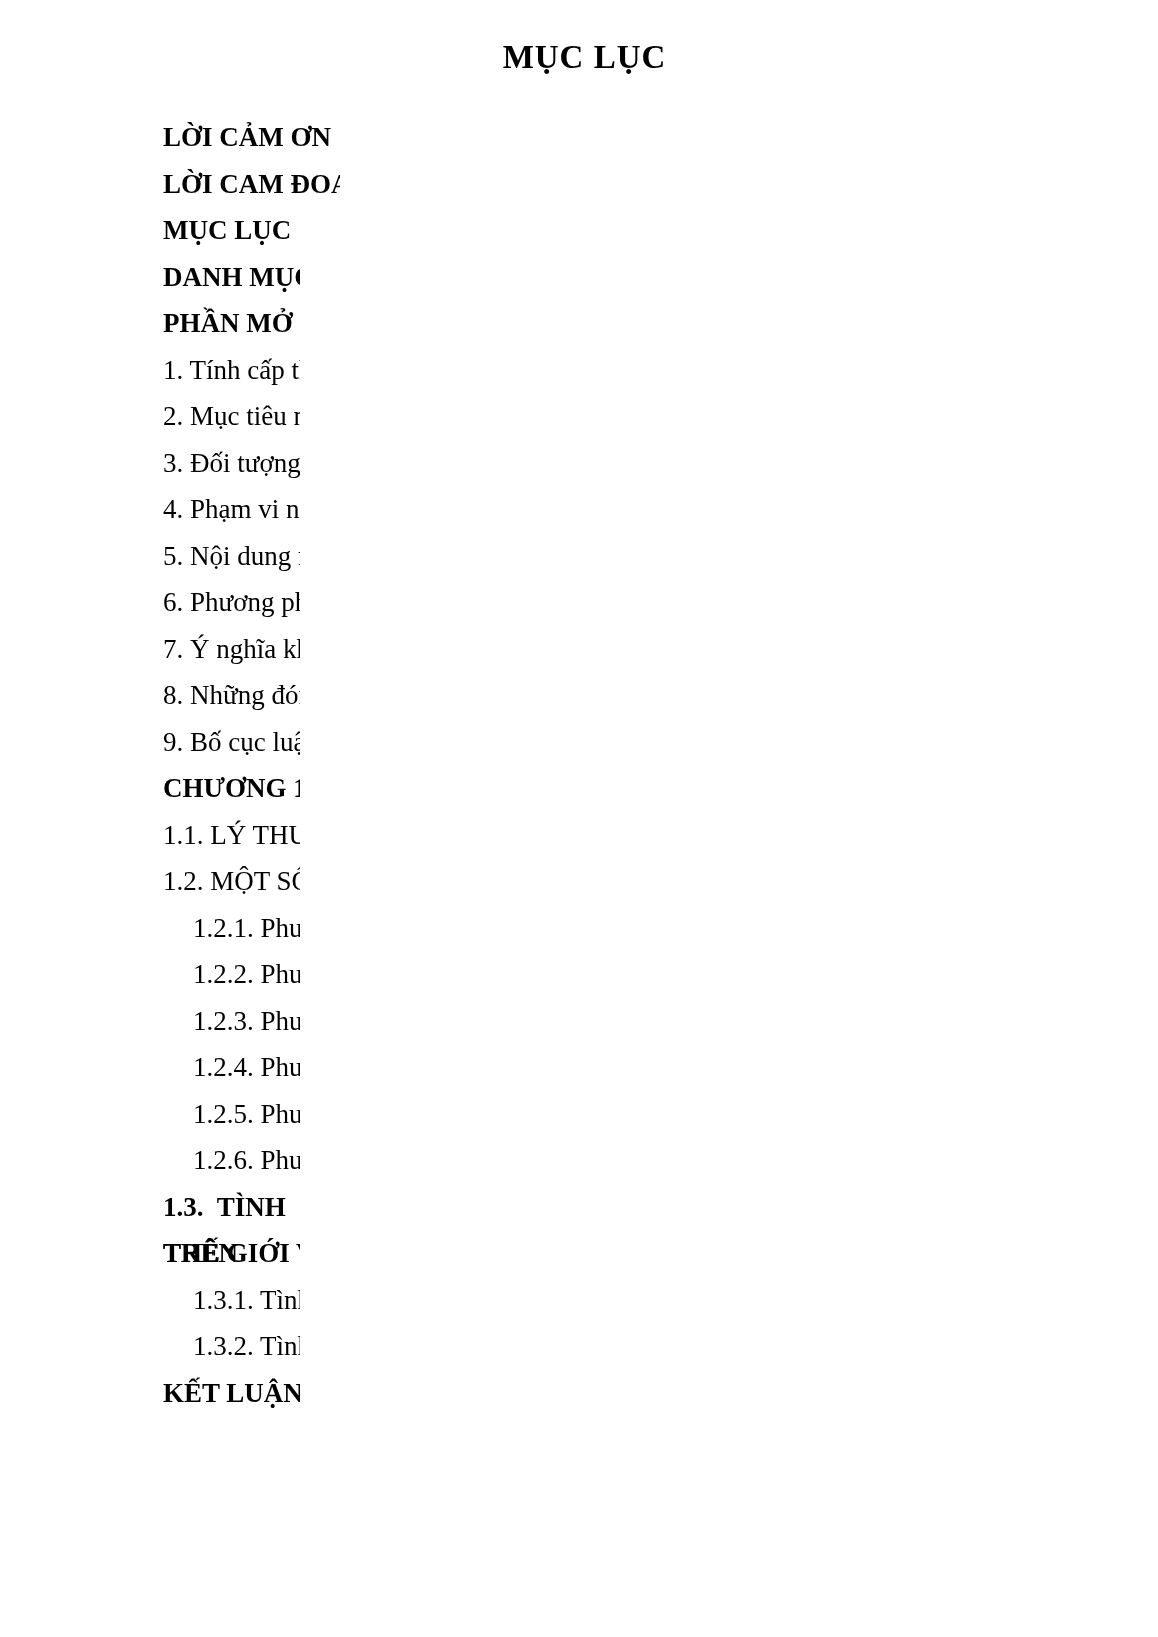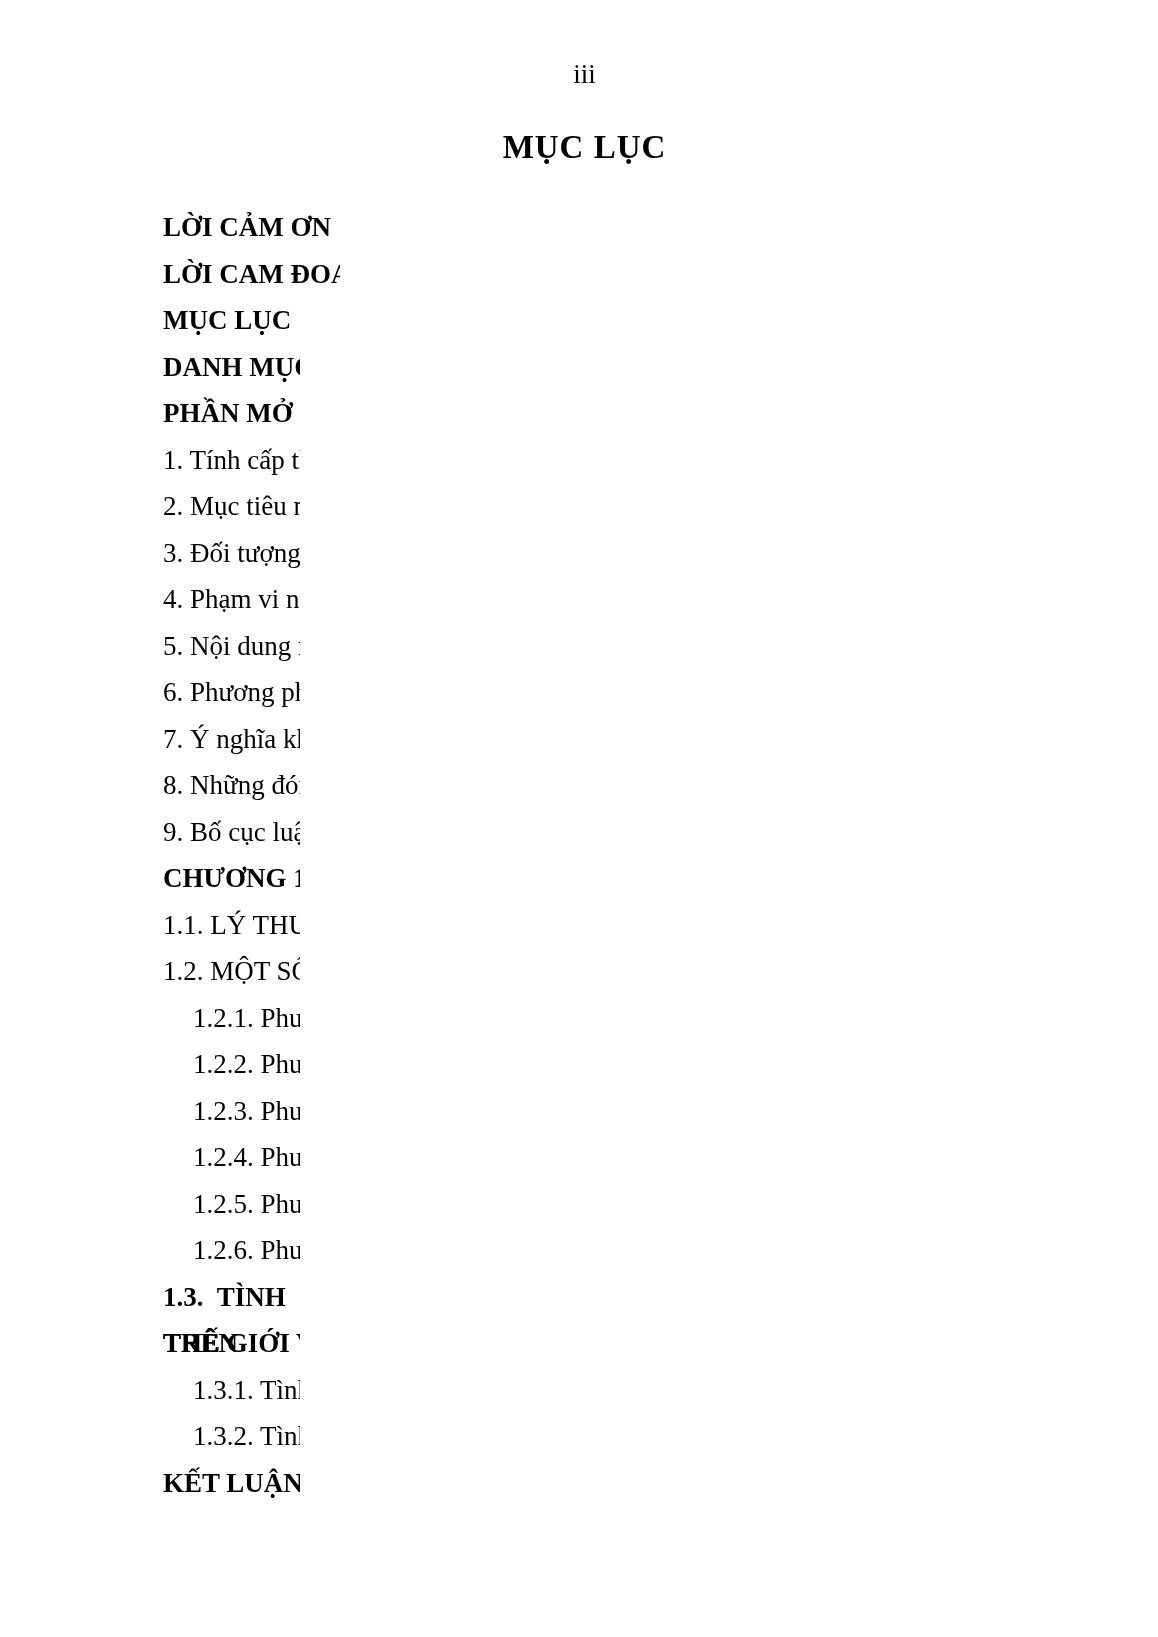--- a/index.html
+++ b/index.html
@@ -63,21 +63,20 @@
   }
   .toc-row .page {
     flex: 0 0 auto;
     text-align: right;
   }
 </style>
 </head>
 <body>
 
 <div class="page">
-  <div class="pagenum">iii</div>
   <div class="doc-title">MỤC LỤC</div>
   <div class="toc-list">
       <div class="toc-row bold">
     <span class="label">LỜI CẢM ƠN</span>
     <span class="dots">............................................................................................................................................................................................................................................................................................................</span>
     <span class="page">i</span>
   </div>
       <div class="toc-row bold">
     <span class="label">LỜI CAM ĐOAN</span>
     <span class="dots">............................................................................................................................................................................................................................................................................................................</span>

